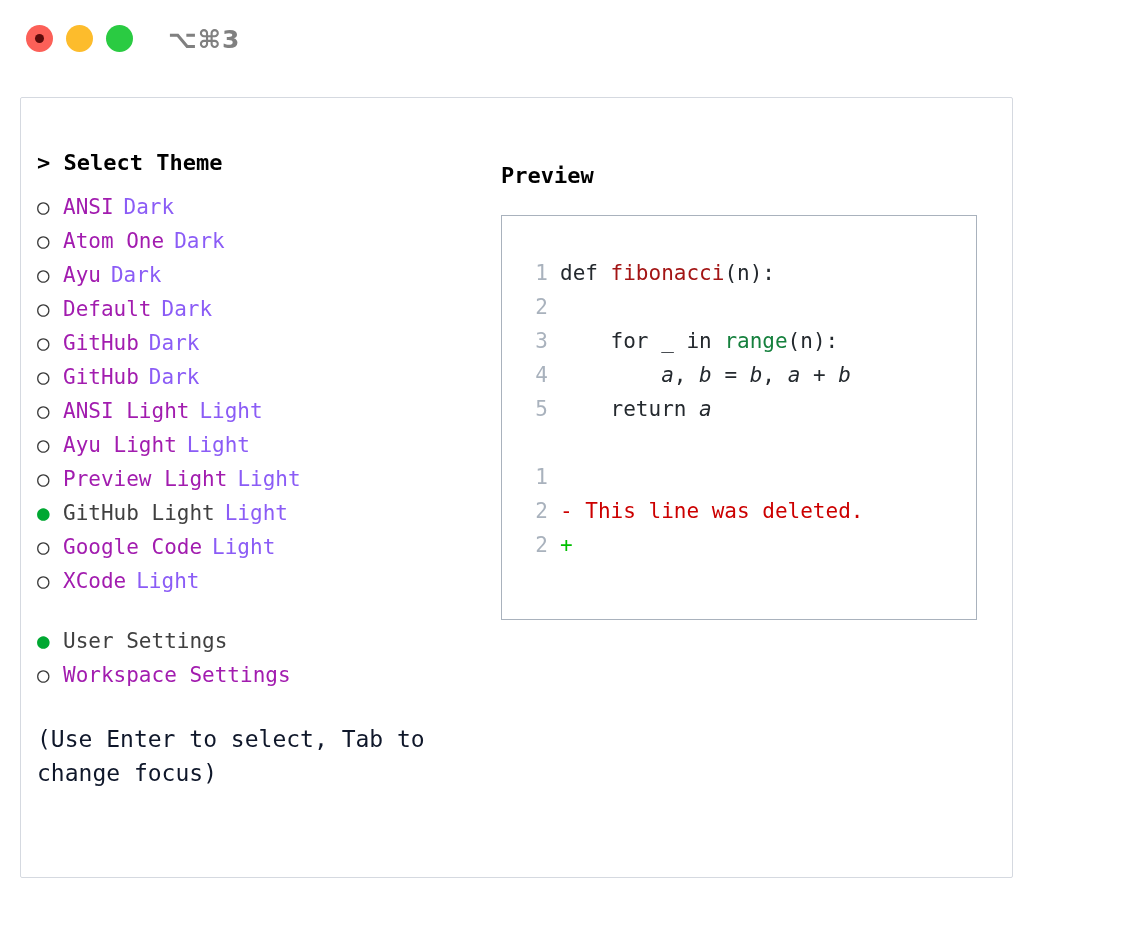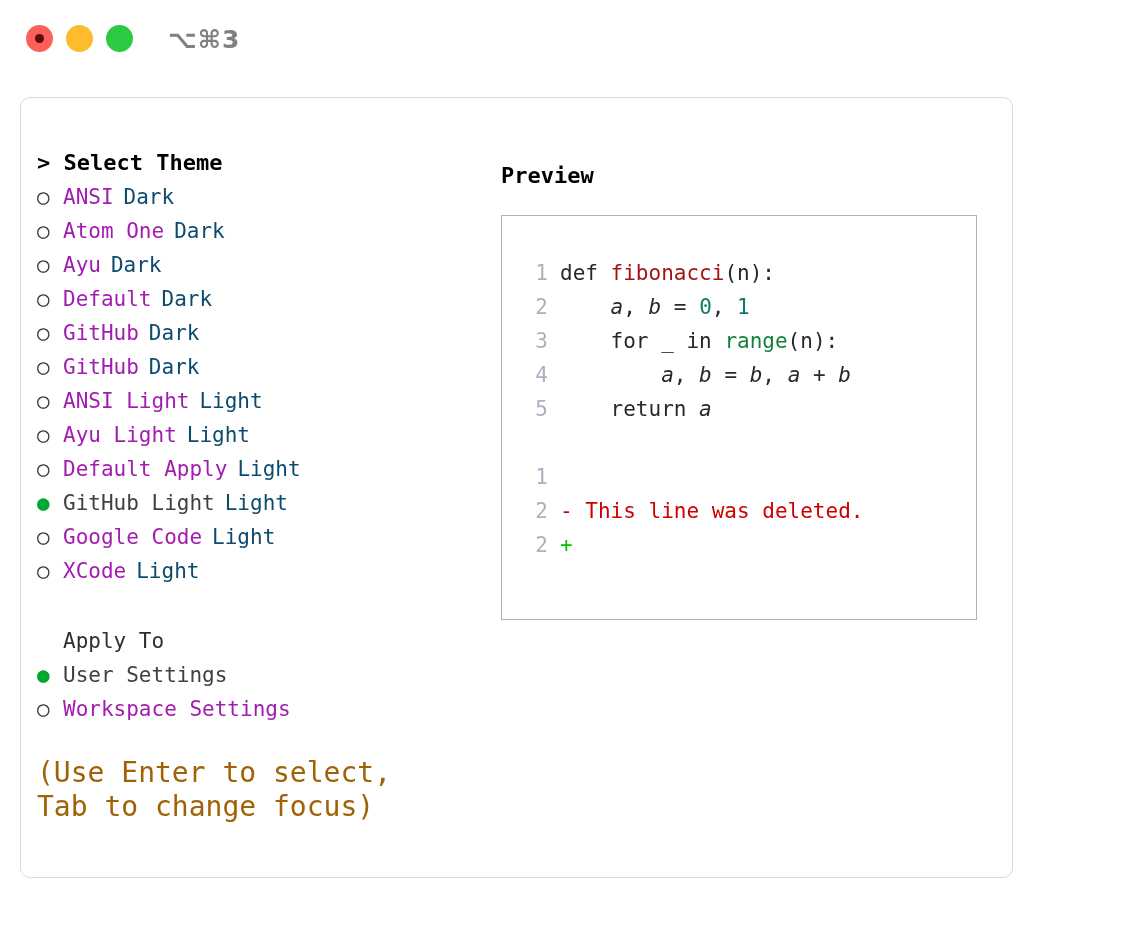--- a/index.html
+++ b/index.html
@@ -72,21 +72,21 @@
   }
 
   
   .panel {
     position: absolute;
     left: 20px;
     top: 97px;
     width: 993px;
     height: 781px;
     border: 1.5px solid #d5d9e0;
-    border-radius: 10px;
+    border-radius: 2px;
     box-sizing: border-box;
   }
 
   
   .left-col {
     position: absolute;
     left: 16px;
     top: 48px;
     width: 450px;
   }
@@ -113,39 +113,40 @@
     width: 26px;
     flex: 0 0 26px;
     font-size: 21px;
     line-height: 34px;
     color: #3b3b3b;
   }
   .bullet.sel { color: #00a832; }
   .row-label { color: #a21caf; }
   .row.selected .row-label { color: #404040; }
   .row-tag {
-    color: #0c4a6e;
+    color: #8b5cf6;
     margin-left: 10px;
+    margin-top: 10px;
   }
 
   .apply-head {
     font-size: 21px;
     color: #2e2e2e;
     line-height: 34px;
     margin-left: 26px;
     white-space: pre;
   }
 
   .spacer-36 { height: 36px; }
   .spacer-30 { height: 30px; }
 
   .hint {
-    font-size: 28px;
-    line-height: 34px;
-    color: #a16207;
+    font-size: 23px;
+    line-height: 34px;
+    color: #0f172a;
     width: 410px;
     white-space: pre-wrap;
   }
 
   
   .right-col {
     position: absolute;
     left: 480px;
     top: 61px;
     width: 500px;
@@ -216,47 +217,46 @@
 
       <ul class="theme-list" id="theme-list">
           <li class="row"><span class="bullet">○</span><span class="row-label">ANSI</span><span class="row-tag">Dark</span></li>
           <li class="row"><span class="bullet">○</span><span class="row-label">Atom One</span><span class="row-tag">Dark</span></li>
           <li class="row"><span class="bullet">○</span><span class="row-label">Ayu</span><span class="row-tag">Dark</span></li>
           <li class="row"><span class="bullet">○</span><span class="row-label">Default</span><span class="row-tag">Dark</span></li>
           <li class="row"><span class="bullet">○</span><span class="row-label">GitHub</span><span class="row-tag">Dark</span></li>
           <li class="row"><span class="bullet">○</span><span class="row-label">GitHub</span><span class="row-tag">Dark</span></li>
           <li class="row"><span class="bullet">○</span><span class="row-label">ANSI Light</span><span class="row-tag">Light</span></li>
           <li class="row"><span class="bullet">○</span><span class="row-label">Ayu Light</span><span class="row-tag">Light</span></li>
-          <li class="row"><span class="bullet">○</span><span class="row-label">Default Apply</span><span class="row-tag">Light</span></li>
+          <li class="row"><span class="bullet">○</span><span class="row-label">Preview Light</span><span class="row-tag">Light</span></li>
           <li class="row selected"><span class="bullet sel">●</span><span class="row-label">GitHub Light</span><span class="row-tag">Light</span></li>
           <li class="row"><span class="bullet">○</span><span class="row-label">Google Code</span><span class="row-tag">Light</span></li>
           <li class="row"><span class="bullet">○</span><span class="row-label">XCode</span><span class="row-tag">Light</span></li>
         </ul>
 
       <div class="spacer-36"></div>
 
-      <div class="apply-head">Apply To</div>
 
       <ul class="theme-list" id="apply-list">
           <li class="row selected"><span class="bullet sel">●</span><span class="row-label">User Settings</span></li>
           <li class="row"><span class="bullet">○</span><span class="row-label">Workspace Settings</span></li>
         </ul>
 
       <div class="spacer-30"></div>
 
       <div class="hint">(Use Enter to select, Tab to change focus)</div>
     </div>
 
     <div class="right-col">
       <div class="preview-head">Preview</div>
 
       <div class="preview-box">
         <div id="code-block">
             <div class="code-line"><span class="ln">1</span><span class="code-txt"><span>def </span><span class="tok-fn">fibonacci</span><span>(n):</span></span></div>
-            <div class="code-line"><span class="ln">2</span><span class="code-txt"><span>    </span><span class="tok-var">a</span><span>, </span><span class="tok-var">b</span><span> = </span><span class="tok-num">0</span><span>, </span><span class="tok-num">1</span></span></div>
+            <div class="code-line"><span class="ln">2</span></div>
             <div class="code-line"><span class="ln">3</span><span class="code-txt"><span>    for _ in </span><span class="tok-call">range</span><span>(n):</span></span></div>
             <div class="code-line"><span class="ln">4</span><span class="code-txt"><span>        </span><span class="tok-var">a</span><span>, </span><span class="tok-var">b</span><span> = </span><span class="tok-var">b</span><span>, </span><span class="tok-var">a</span><span> + </span><span class="tok-var">b</span></span></div>
             <div class="code-line"><span class="ln">5</span><span class="code-txt"><span>    return </span><span class="tok-var">a</span></span></div>
           </div>
         <div class="gap-row"></div>
         <div id="diff-block">
             <div class="code-line"><span class="ln">1</span><span class="diff-ctx"> </span></div>
             <div class="code-line"><span class="ln">2</span><span class="diff-del">-</span><span class="diff-del"> This line was deleted.</span></div>
             <div class="code-line"><span class="ln">2</span><span class="diff-add">+</span></div>
           </div>

